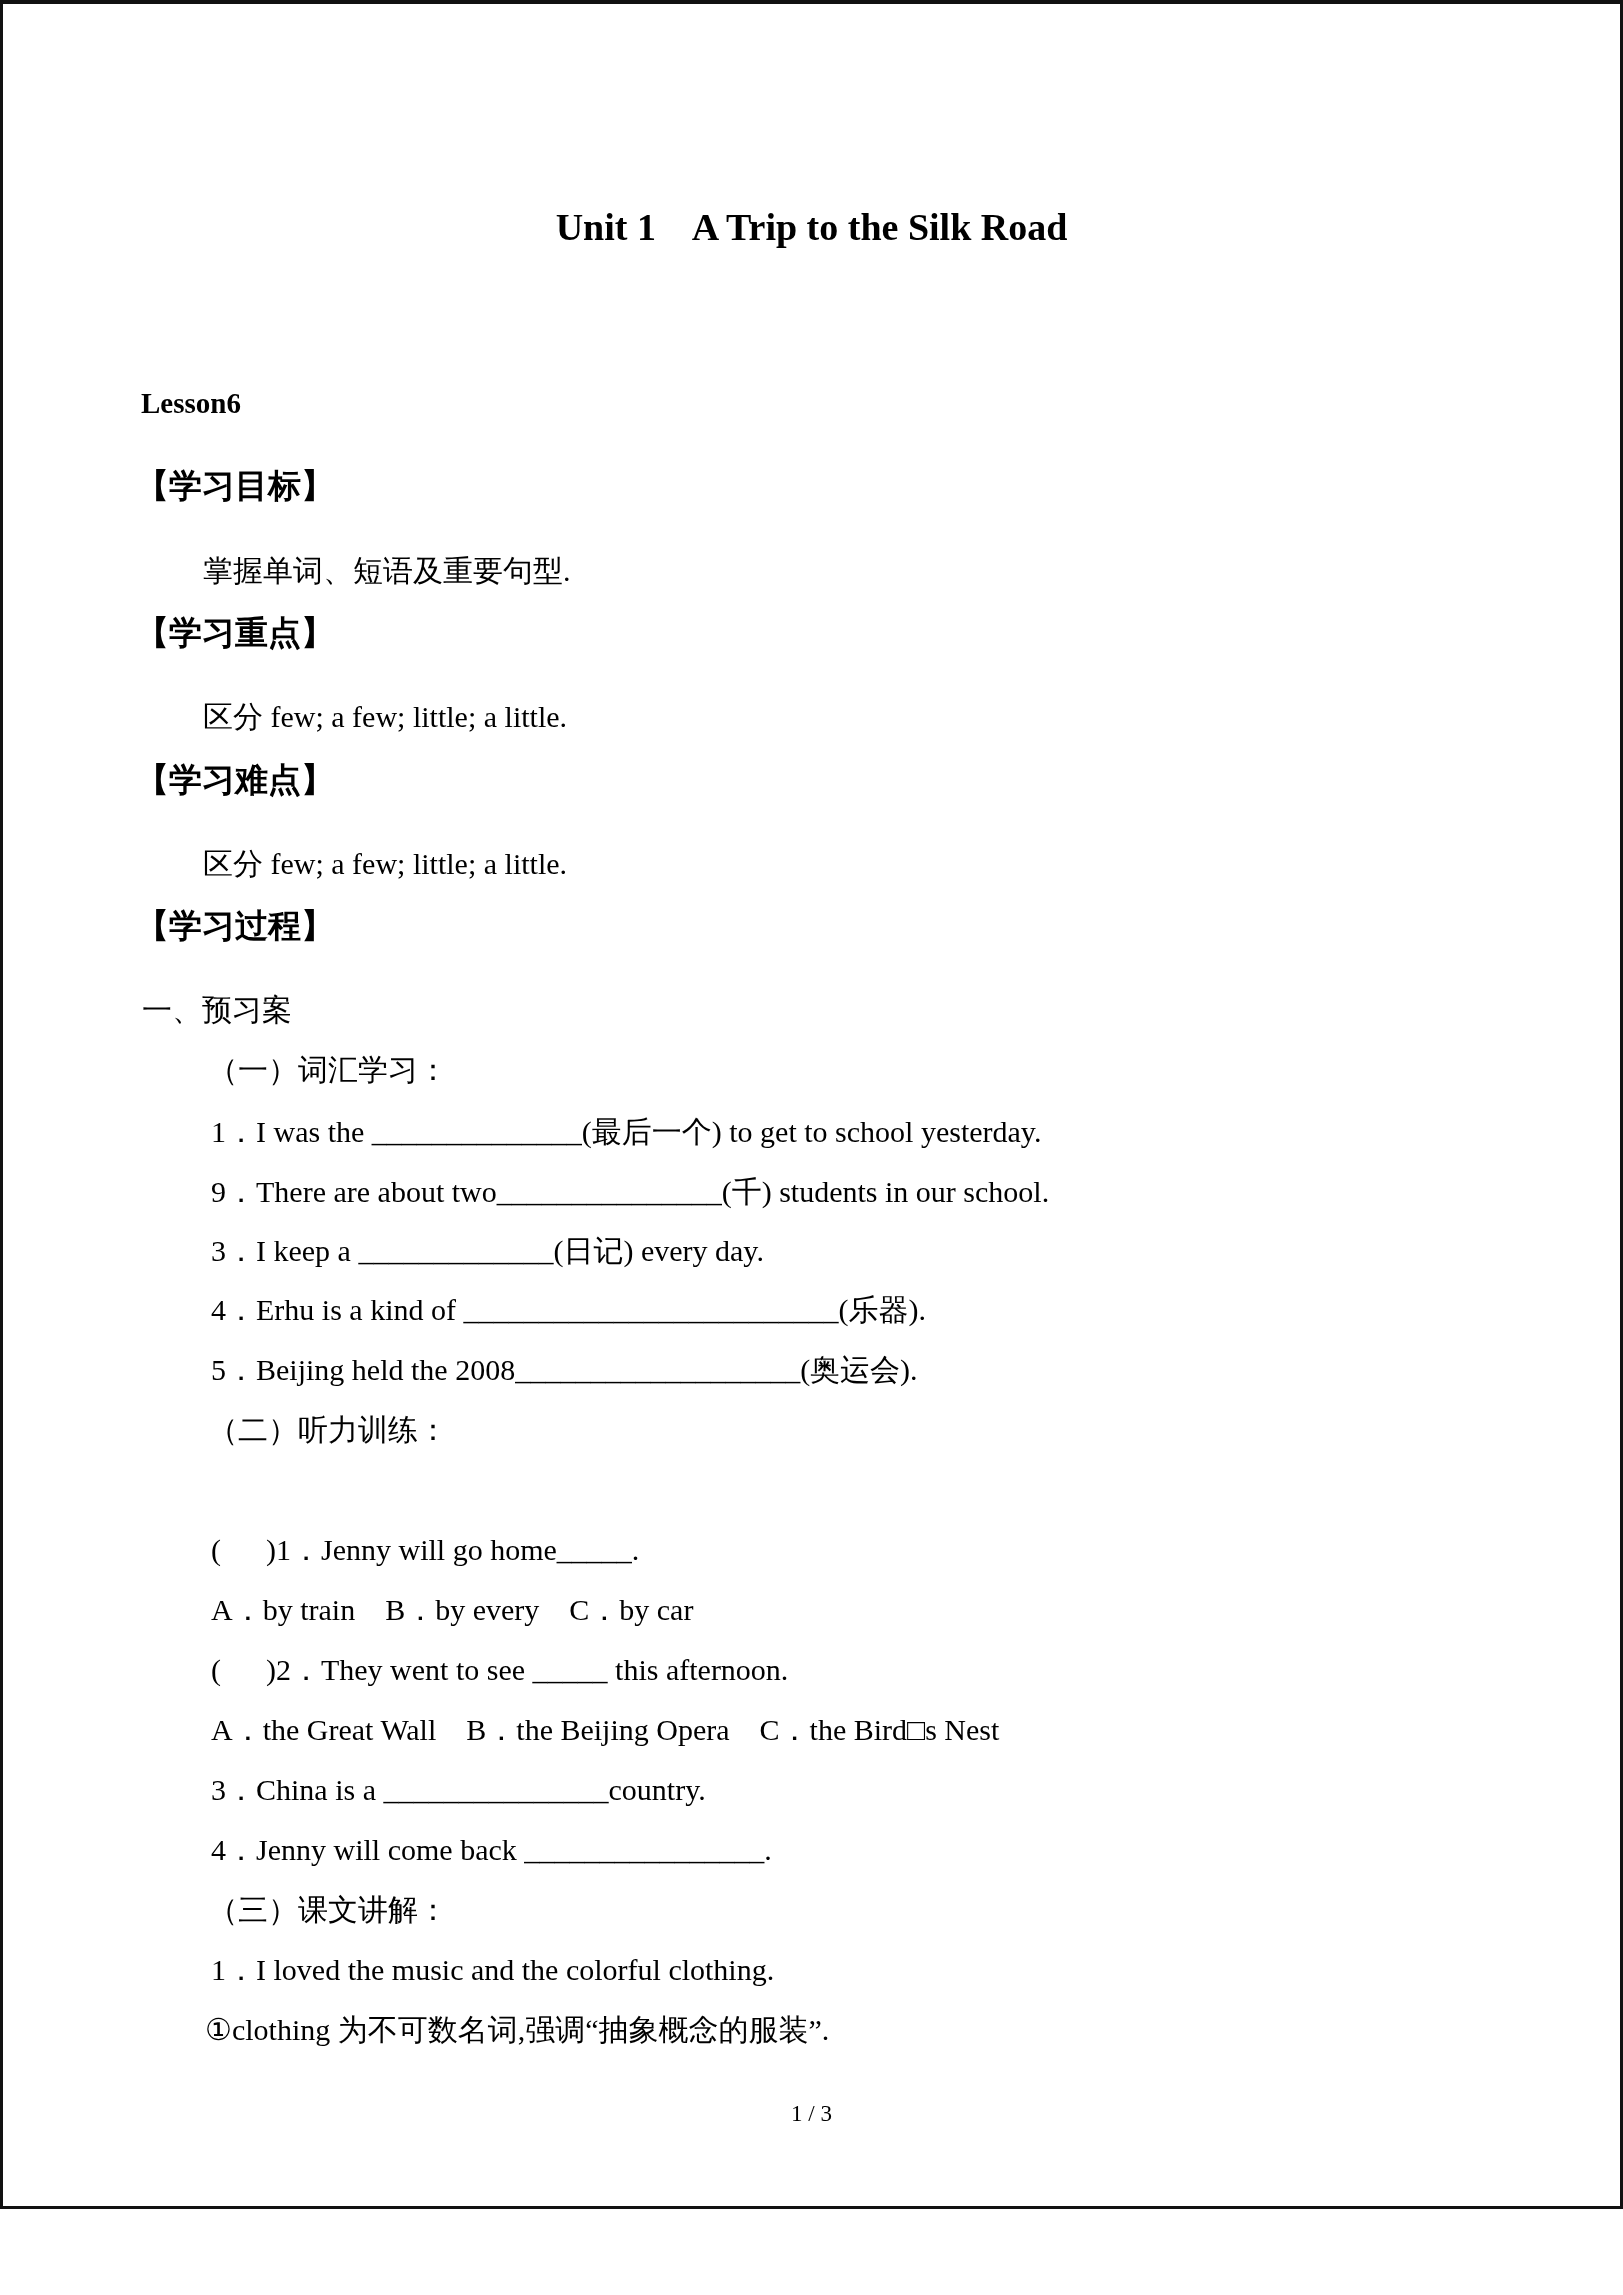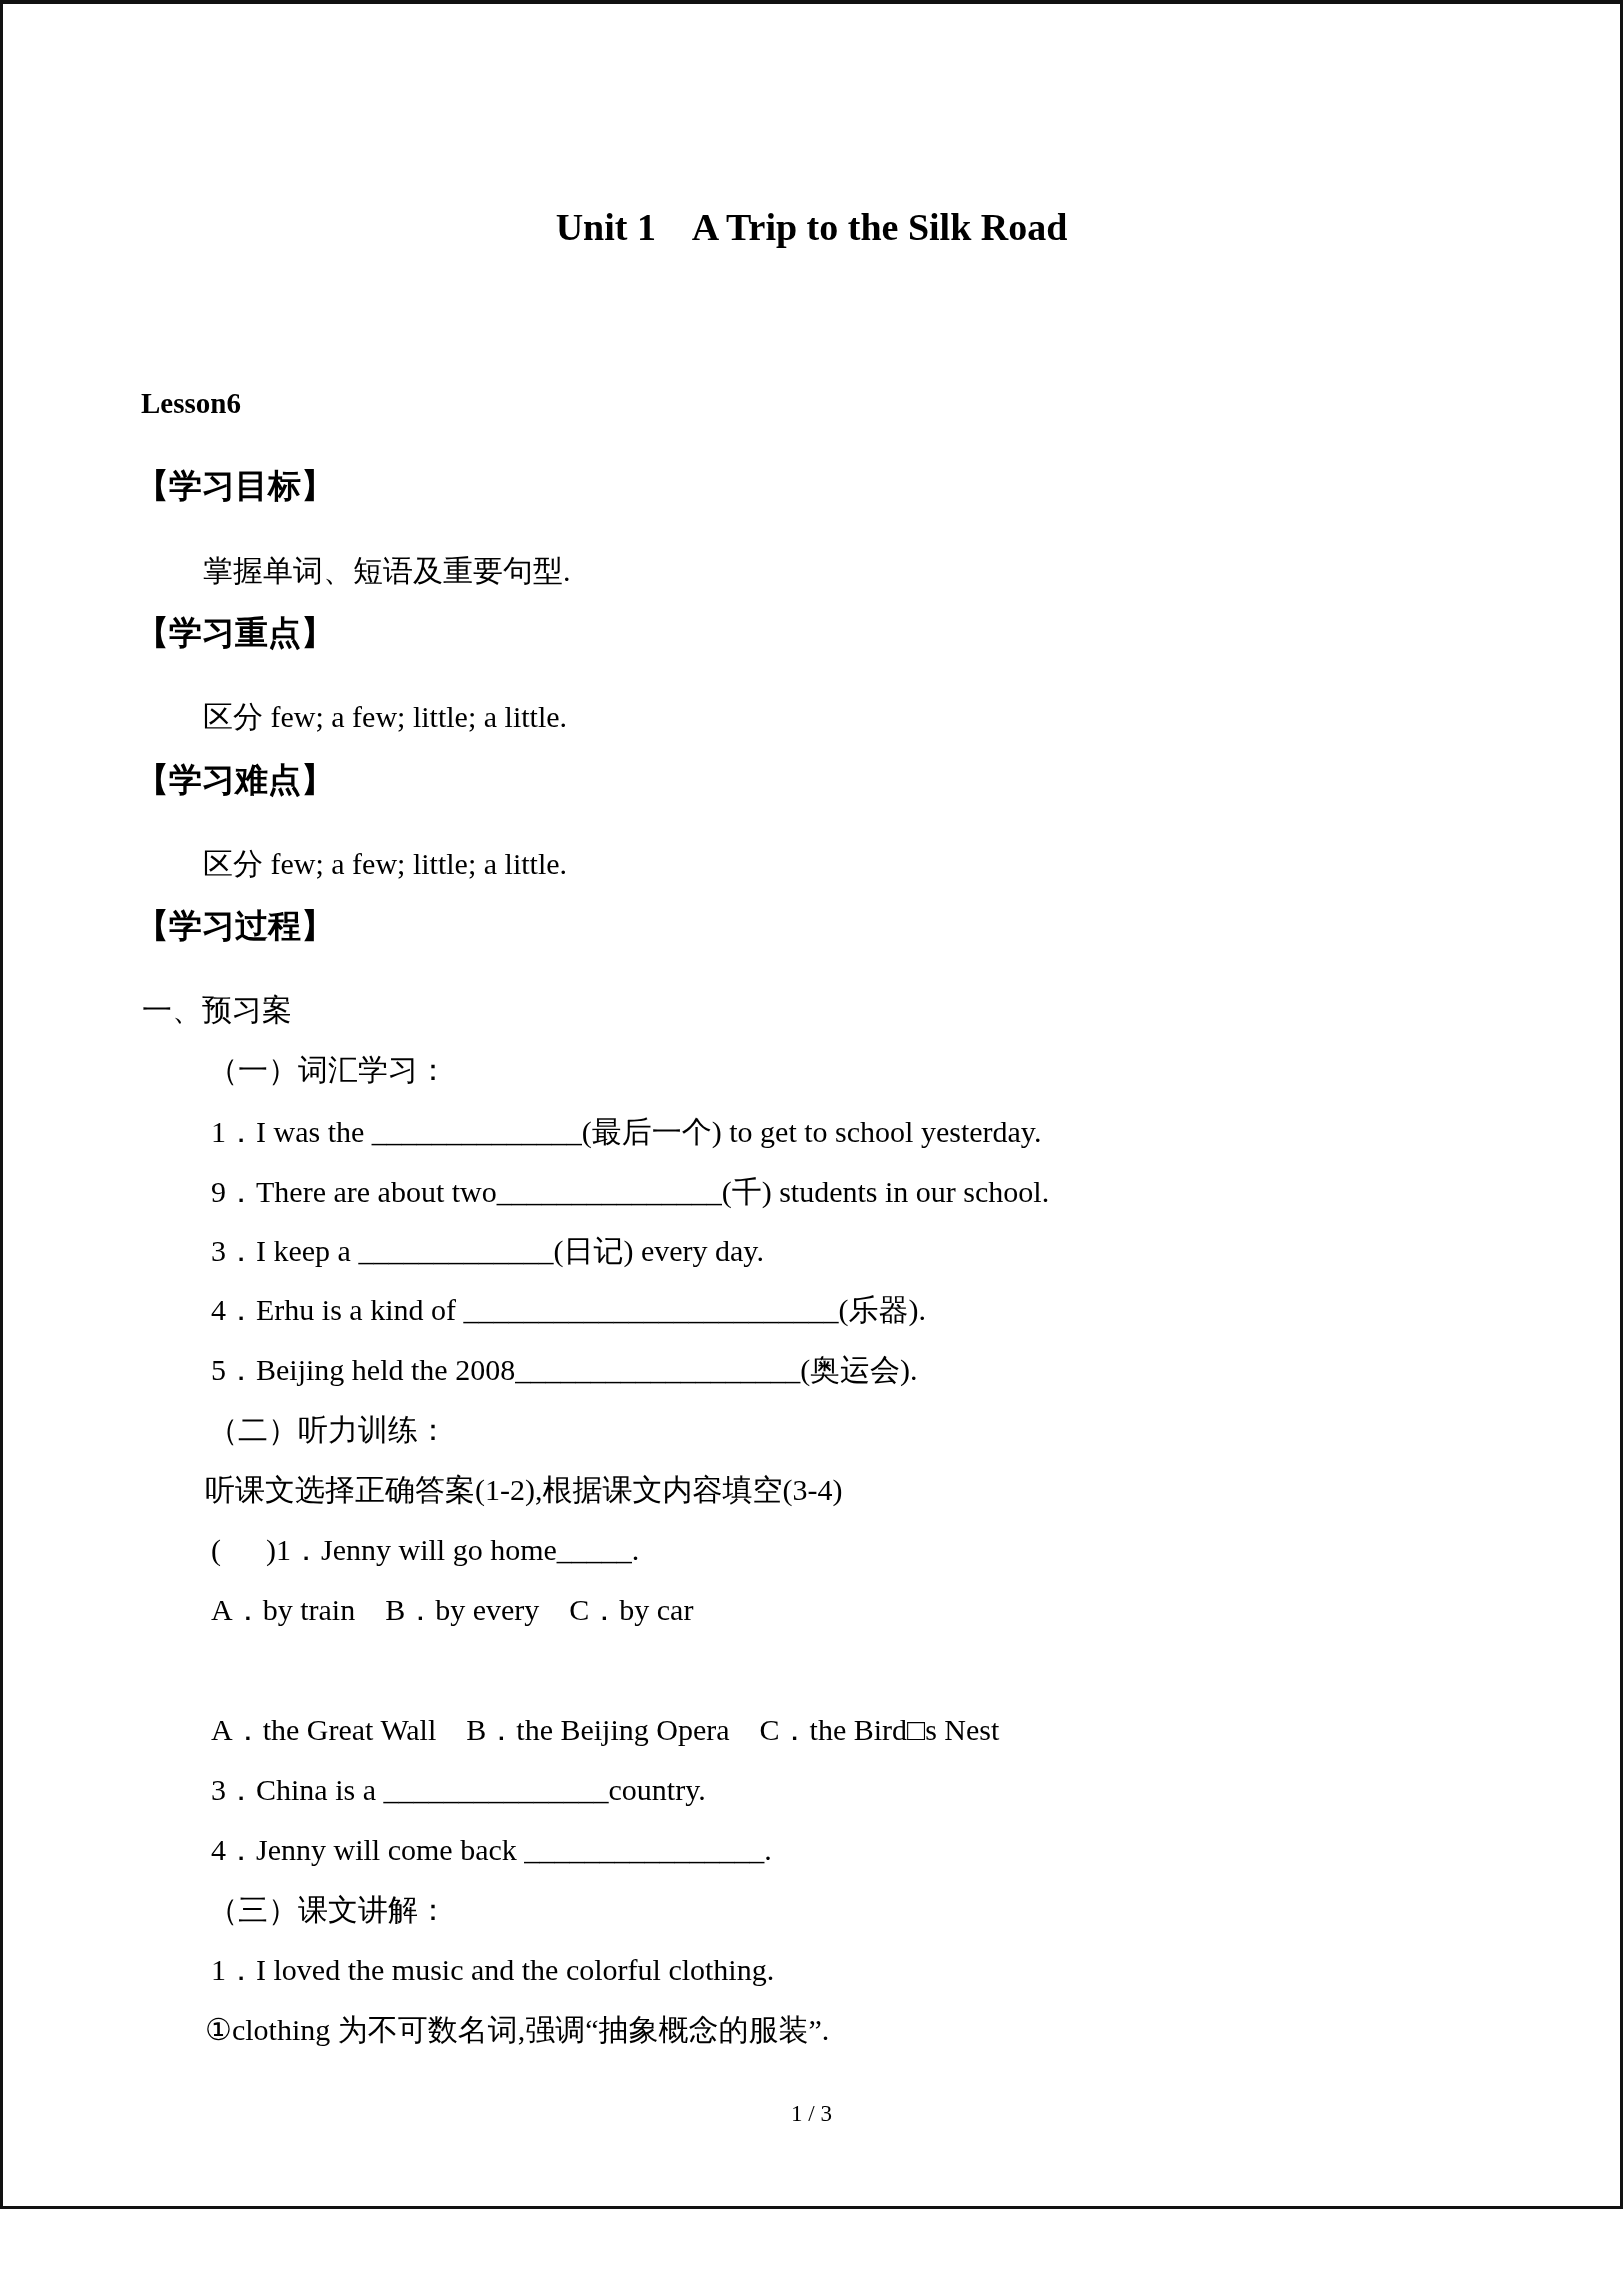--- a/index.html
+++ b/index.html
@@ -147,26 +147,26 @@
     <div class="line body-line" style="top:1177px; left:211px;">9．There are about two_______________(千) students in our school.</div>
 
     <div class="line body-line" style="top:1236px; left:211px;">3．I keep a _____________(日记) every day.</div>
 
     <div class="line body-line" style="top:1295px; left:211px;">4．Erhu is a kind of _________________________(乐器).</div>
 
     <div class="line body-line" style="top:1355px; left:211px;">5．Beijing held the 2008___________________(奥运会).</div>
 
     <div class="line body-line" style="top:1415px; left:208px;">（二）听力训练：</div>
 
-    <div class="line body-line" style="top:1475px; left:205px;">听课文选择正确答案(1-2),根据课文内容填空(3-4)</div>
 
     <div class="line body-line" style="top:1535px; left:211px;">(      )1．Jenny will go home_____.</div>
 
     <div class="line body-line" style="top:1595px; left:211px;">A．by train    B．by every    C．by car</div>
 
+    <div class="line body-line" style="top:1655px; left:211px;">(      )2．They went to see _____ this afternoon.</div>
 
     <div class="line body-line" style="top:1715px; left:211px;">A．the Great Wall    B．the Beijing Opera    C．the Bird□s Nest</div>
 
     <div class="line body-line" style="top:1775px; left:211px;">3．China is a _______________country.</div>
 
     <div class="line body-line" style="top:1835px; left:211px;">4．Jenny will come back ________________.</div>
 
     <div class="line body-line" style="top:1895px; left:208px;">（三）课文讲解：</div>
 
     <div class="line body-line" style="top:1955px; left:211px;">1．I loved the music and the colorful clothing.</div>

